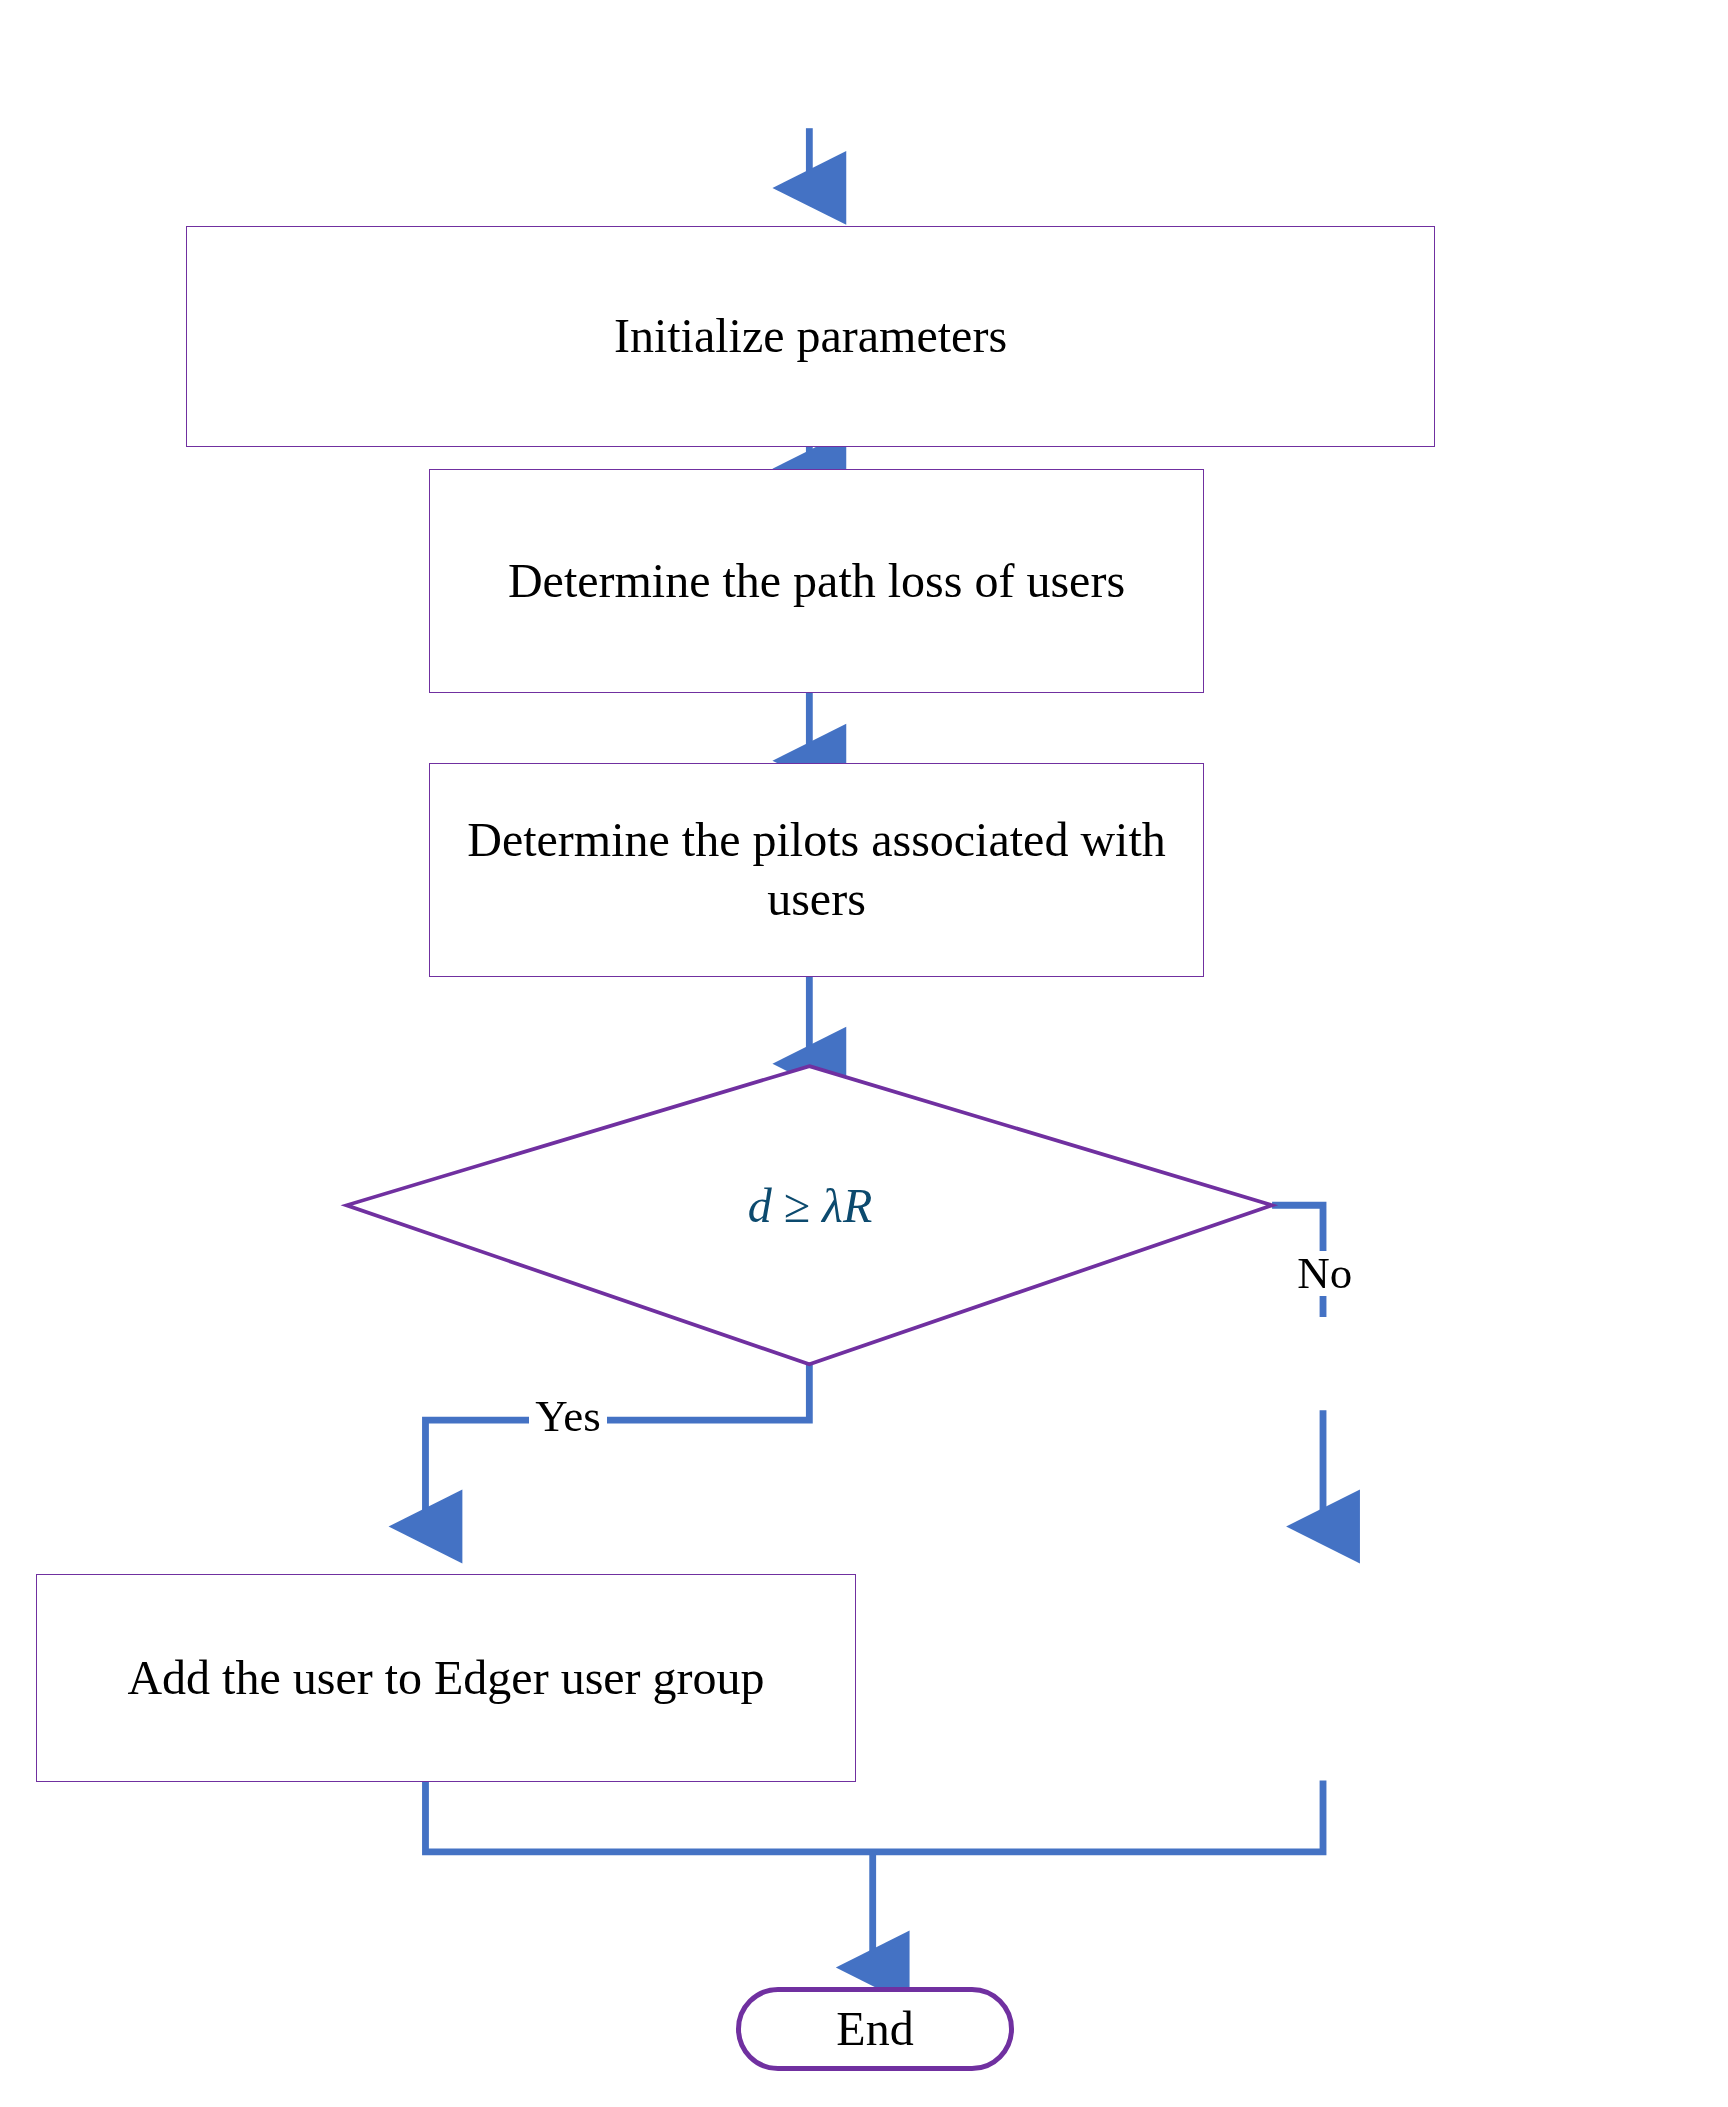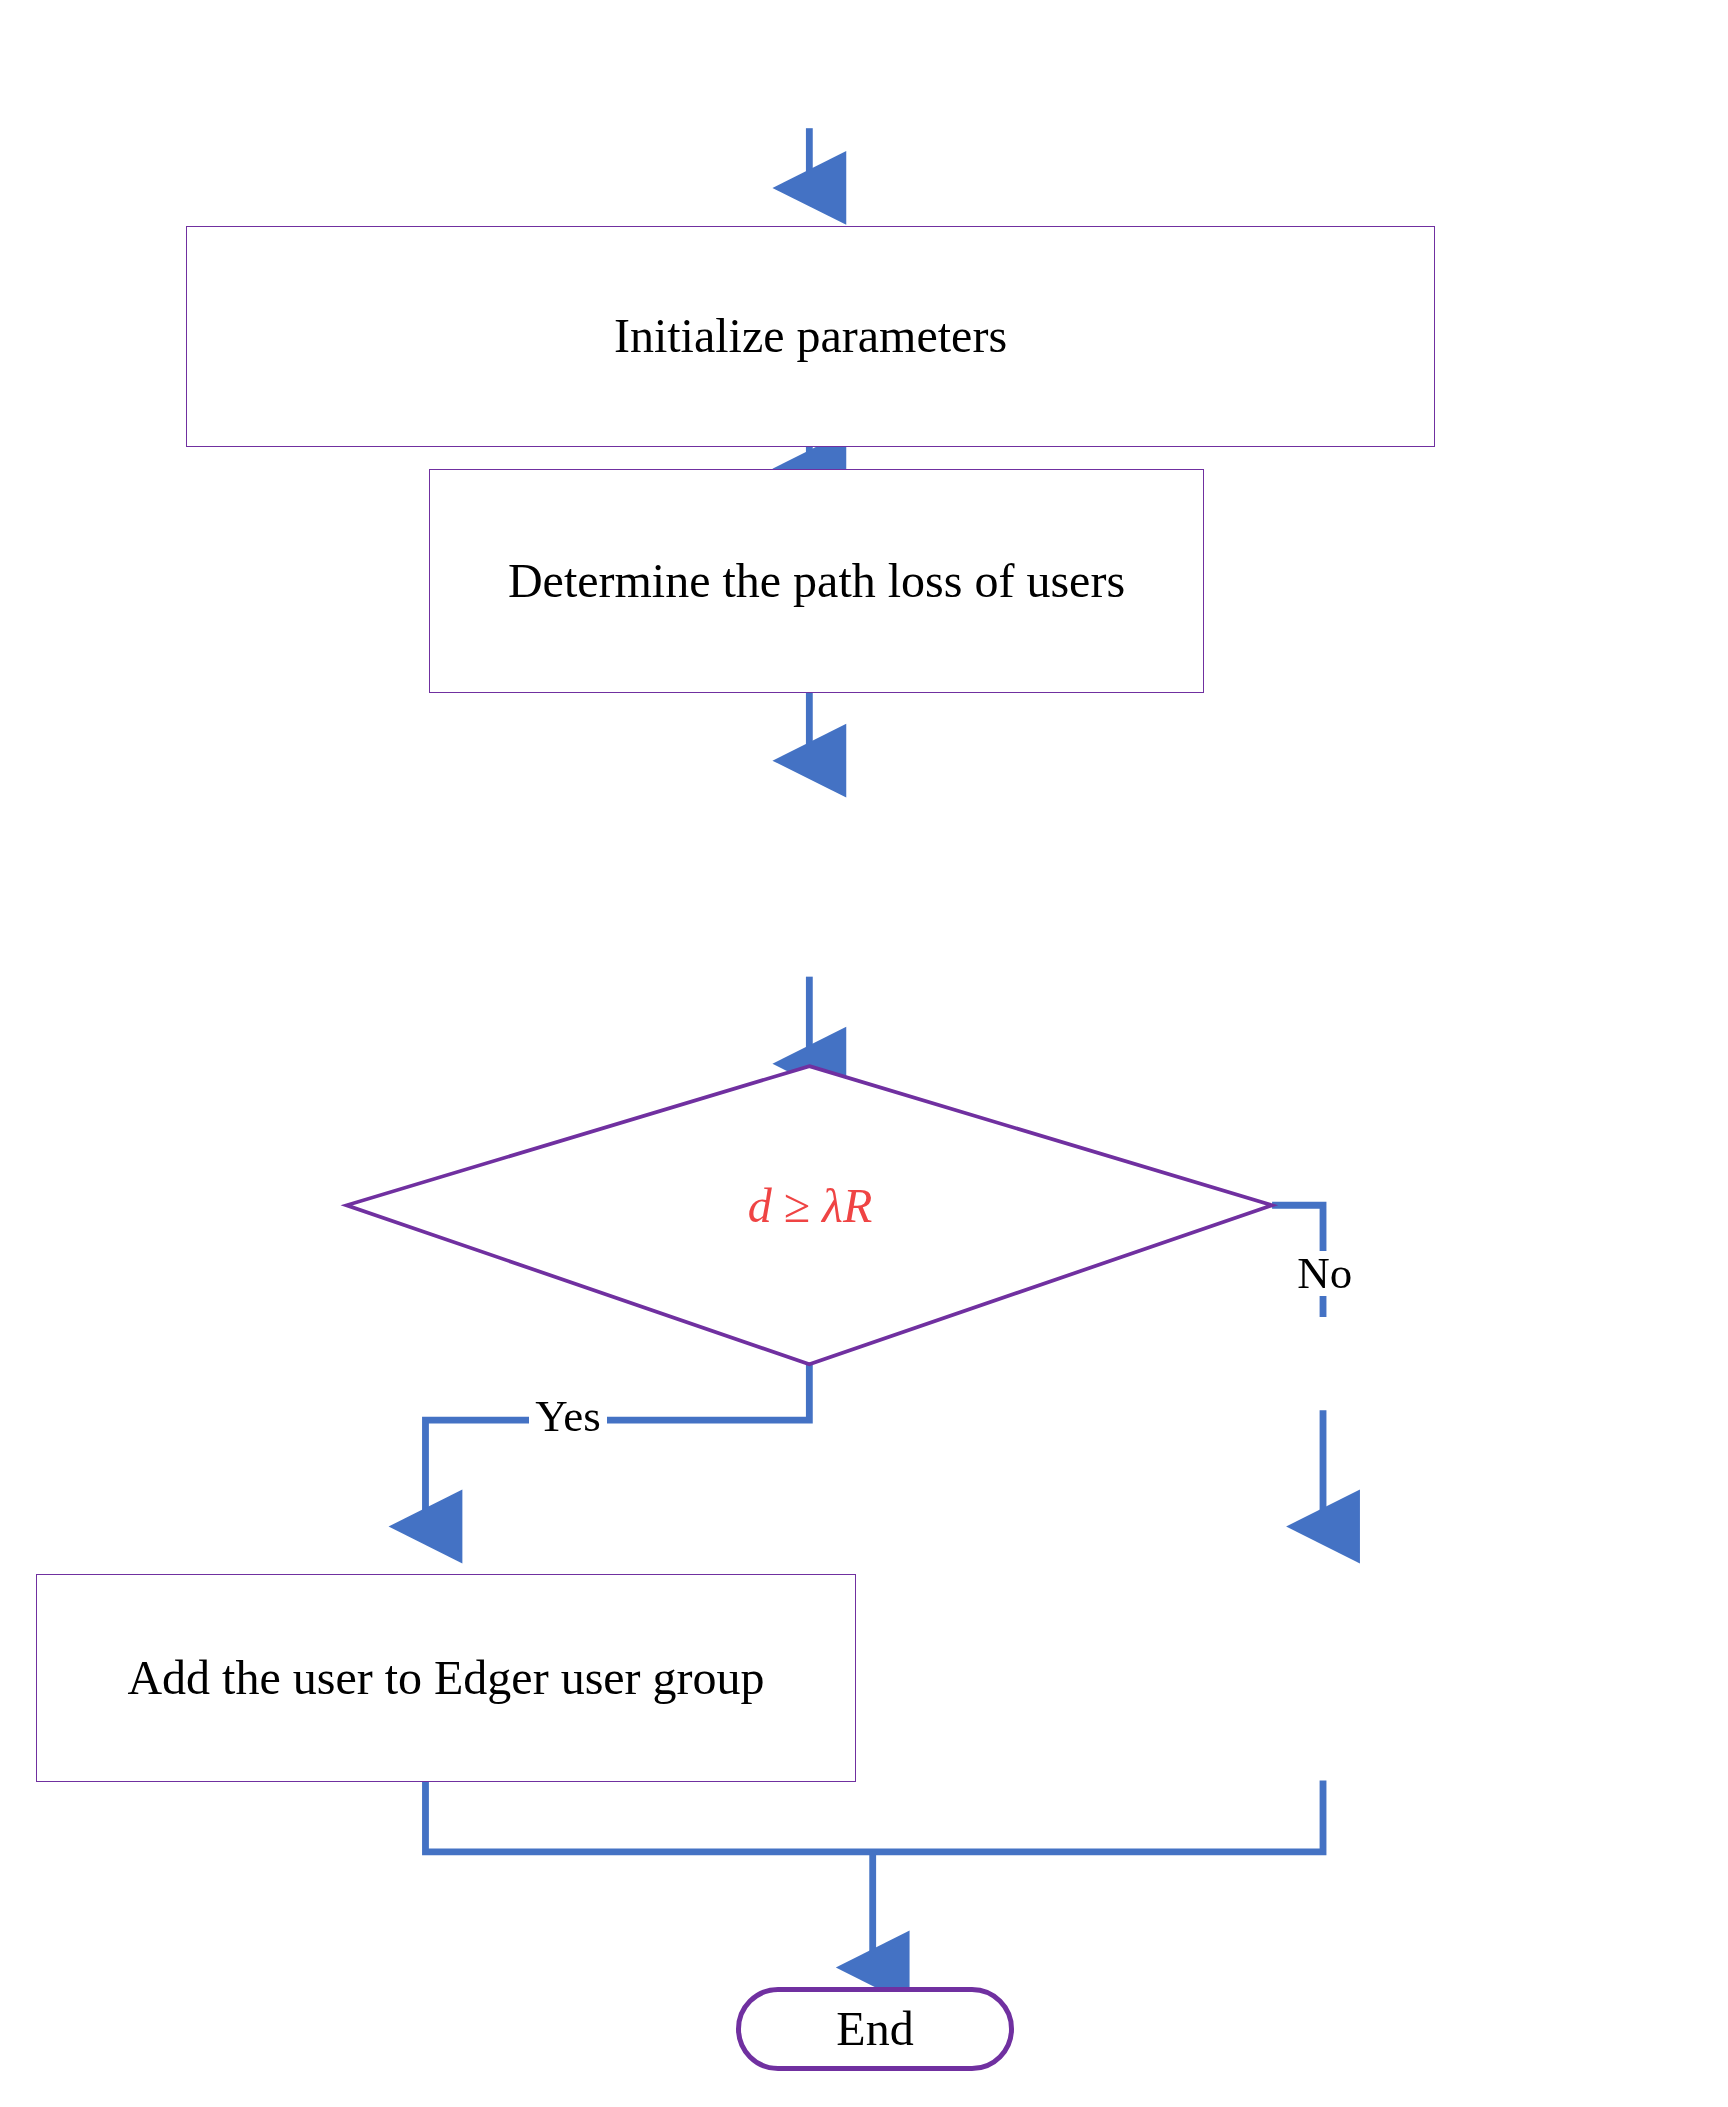--- a/index.html
+++ b/index.html
@@ -36,21 +36,21 @@
     font-size: 48px;
     line-height: 1.22;
   }
   .decision-label {
     position: absolute;
     display: flex;
     align-items: center;
     justify-content: center;
     font-size: 48px;
     font-style: italic;
-    color: #ef4444;
+    color: #0c4a6e;
     white-space: nowrap;
   }
   .edge-label {
     position: absolute;
     font-size: 45px;
     color: #000000;
     background: #ffffff;
     padding: 0 6.2px;
     line-height: 1;
     white-space: nowrap;
@@ -116,20 +116,23 @@
 
 
   <div class="node process" style="left:186px; top:186px; width:1249px; height:221px;margin-top:40px;">
     <span class="box-text">Initialize parameters</span>
   </div>
 
   <div class="node process" style="left:429px; top:469px; width:775px; height:224px;">
     <span class="box-text">Determine the path loss of users</span>
   </div>
 
+  <div class="node process" style="left:429px; top:763px; width:775px; height:214px;">
+    <span class="box-text">Determine the pilots associated with users</span>
+  </div>
 
   <div class="decision-label" style="left:347px; top:1159px; width:926px; height:93px;">
     <span>d ≥ λR</span>
   </div>
 
   <div class="edge-label" style="left:529px; top:1394px;">
     <span>Yes</span>
   </div>
 
   <div class="edge-label" style="left:1291px; top:1251px;">

